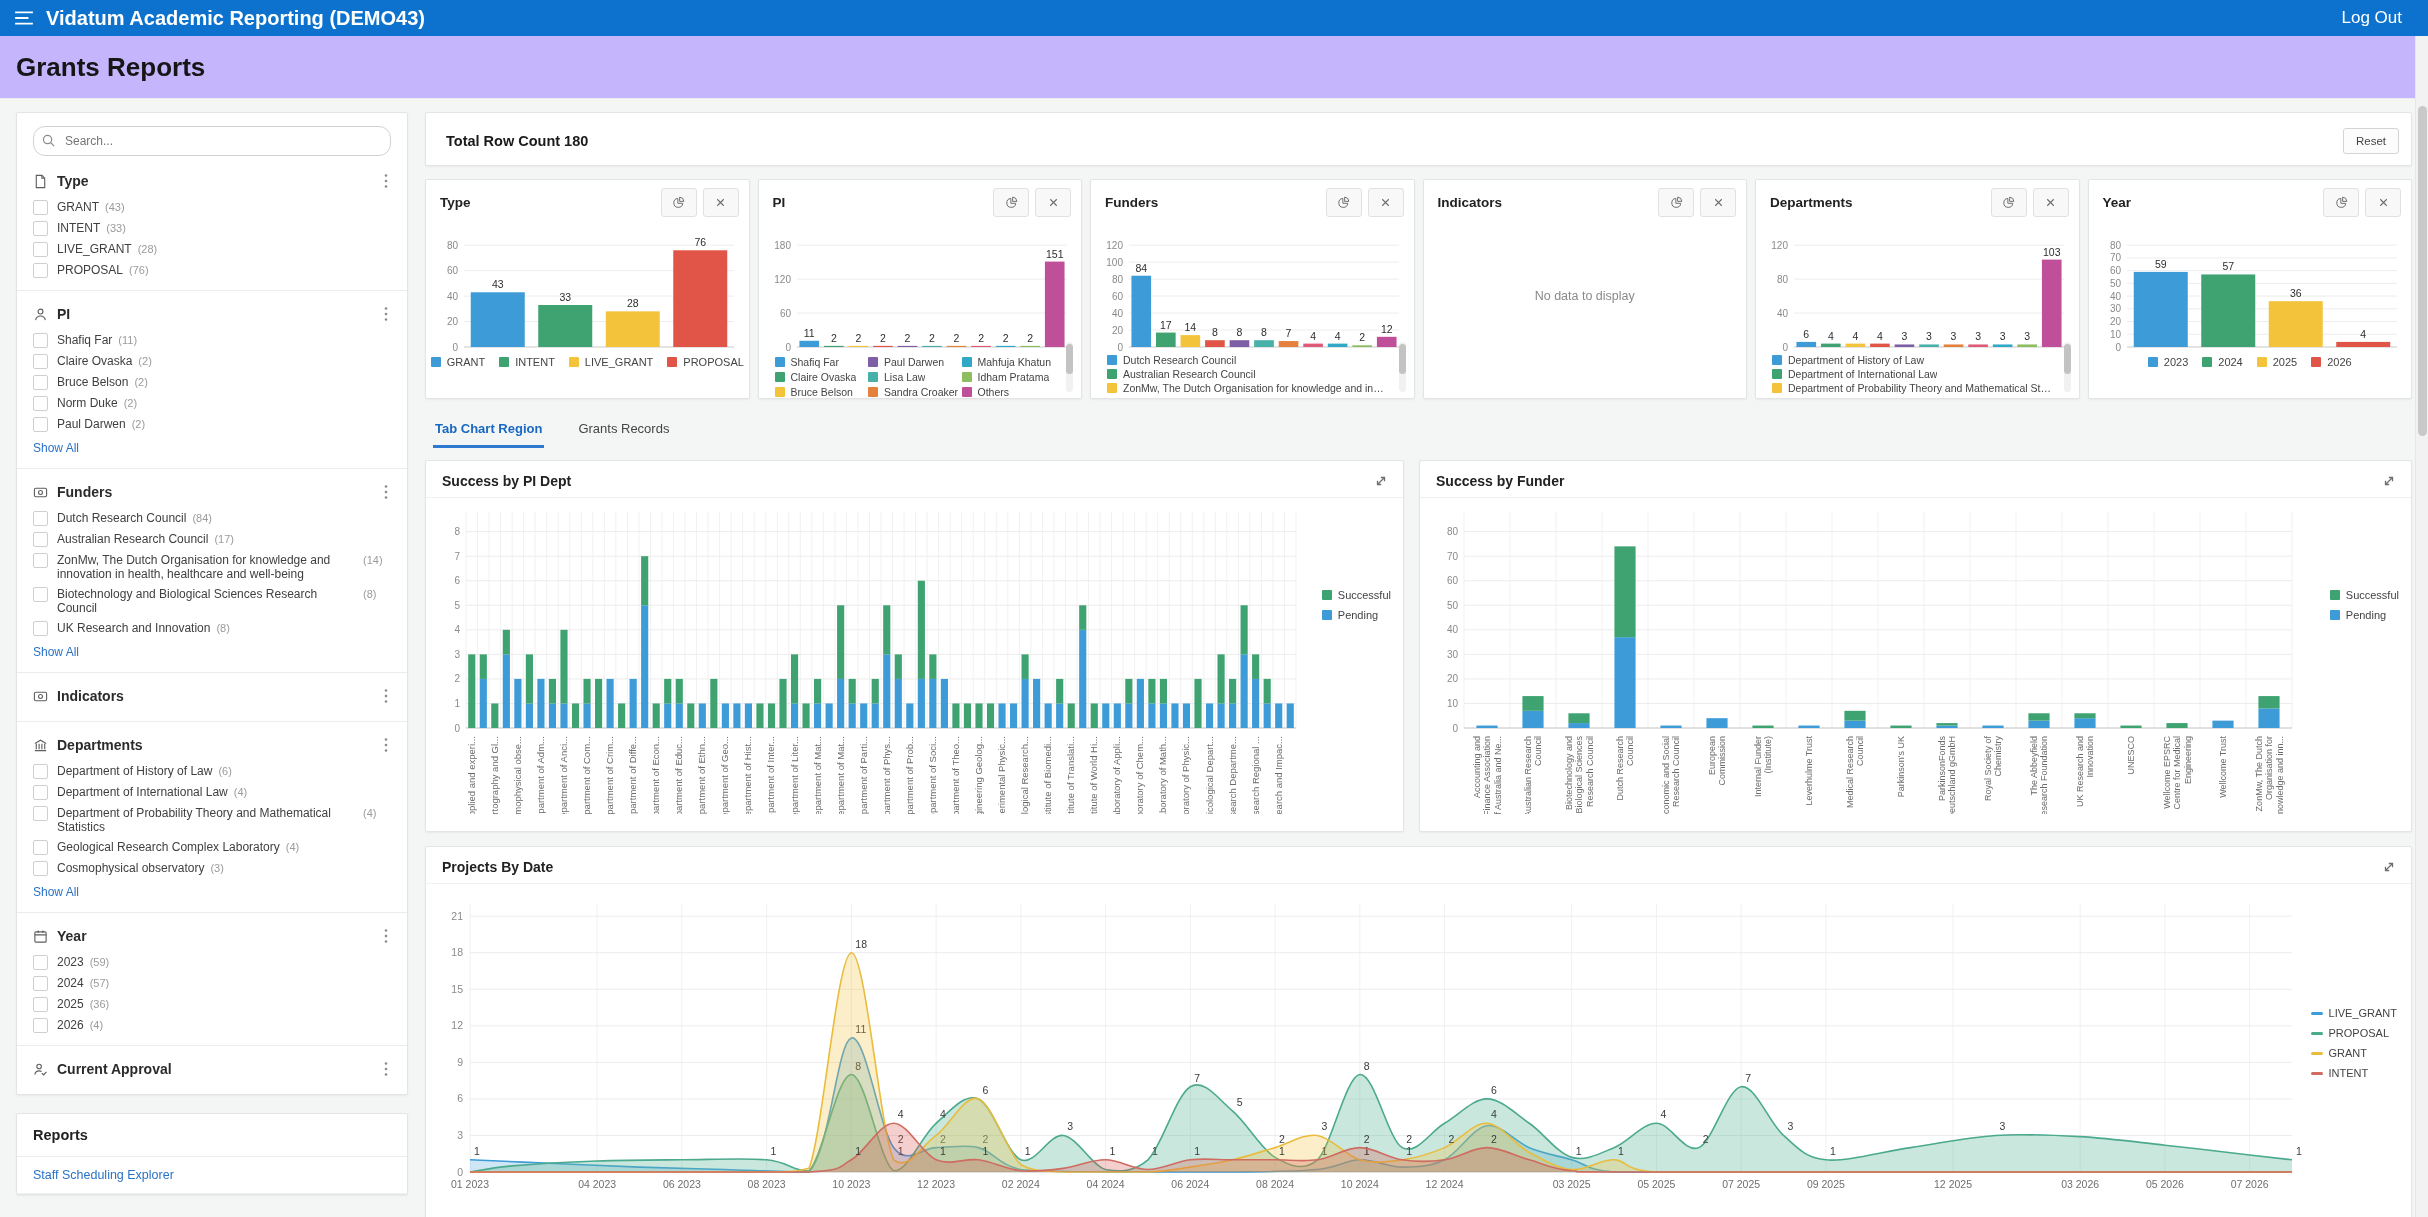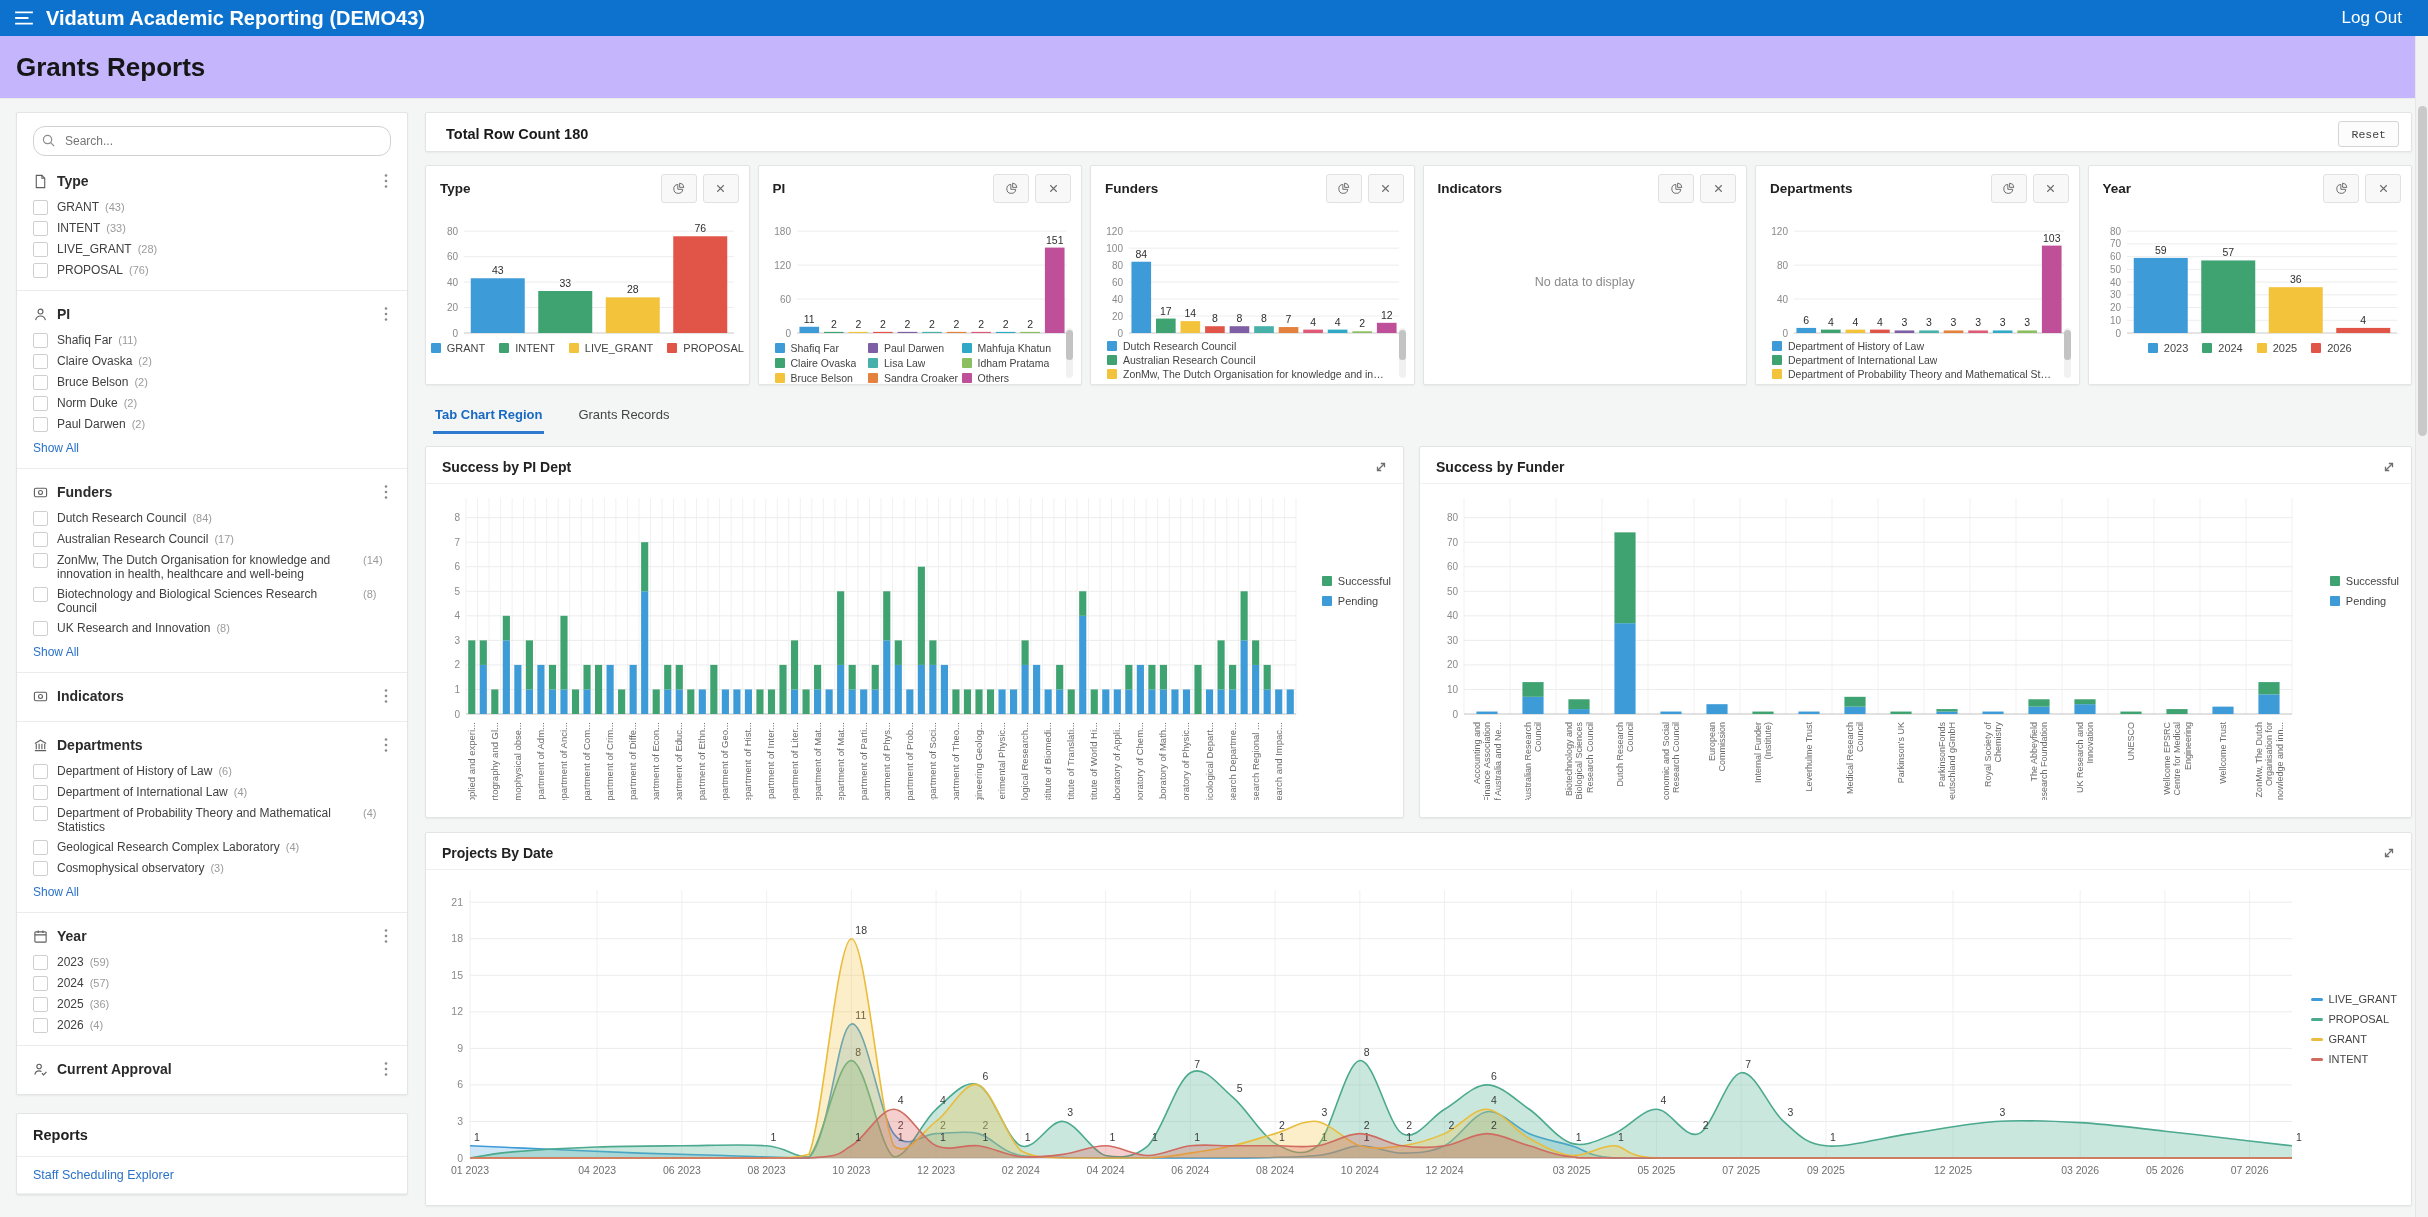--- a/index.html
+++ b/index.html
@@ -24,23 +24,23 @@
   .facet-name{font-weight:bold;font-size:14px;color:#2b2b2b;flex:1}
   .dots{width:10px;height:16px;cursor:pointer;flex:none}
   .fitem{display:flex;align-items:flex-start;margin-top:6px;font-size:12px;color:#404040;cursor:pointer;line-height:14px}
   .cb{width:13px;height:13px;border:1px solid #cfcfcf;border-radius:2px;background:#fff;margin-right:9px;flex:none}
   .flabel{max-width:300px}
   .fcount{color:#9b9b9b;margin-left:6px;font-size:11px;flex:none}
   .showall{color:#2a72c8;font-size:12px;margin-top:9px;display:inline-block;cursor:pointer}
   .reports-card{margin-top:18px}
   .rlink{padding:11px 16px;border-bottom:1px solid #f0f0f0;font-size:12.5px;color:#2a72c8;cursor:pointer}
   .main{position:absolute;left:425px;top:112px;width:1987px}
-  .rowcount{height:40px;display:flex;align-items:center;padding:4px 12px 0 20px}
+  .rowcount{height:54px;display:flex;align-items:center;padding:4px 12px 0 20px}
   .rowcount-label{font-size:14.5px;font-weight:bold;color:#1a1a1a;flex:1}
-  .btn{height:26px;padding:0 12px;border:1px solid #d4d4d4;border-radius:3px;background:#fcfcfc;font-size:11.5px;color:#444;cursor:pointer;font-family:Liberation Mono, monospace}
+  .btn{height:26px;padding:0 12px;border:1px solid #d4d4d4;border-radius:3px;background:#fcfcfc;font-size:11.5px;color:#444;cursor:pointer;font-family:Liberation Sans, sans-serif}
   .facet-cards{display:flex;gap:8px;margin-top:13px}
   .fc{flex:1;height:220px;position:relative;overflow:hidden}
   .fc-head{display:flex;align-items:center;padding:8px 10px 0 14px}
   .fc-title{font-size:13.5px;font-weight:bold;color:#222;flex:1}
   .iconbtn{width:34px;height:27px;border:1px solid #e1e1e1;background:#f8f8f8;border-radius:3px;display:flex;align-items:center;justify-content:center;margin-left:6px;cursor:pointer}
   .iconbtn svg{width:13px;height:13px}
   .fc-chart{margin-top:2px}
   .fc-chart svg{display:block;margin:0 auto}
   .legend-center{display:flex;justify-content:center;gap:14px;font-size:11px;color:#444;margin-top:5px}
   .legend-grid{display:grid;grid-template-rows:repeat(3,15px);grid-auto-flow:column;grid-auto-columns:1fr;font-size:10.5px;color:#444;margin:3px 26px 0 16px;position:relative}

